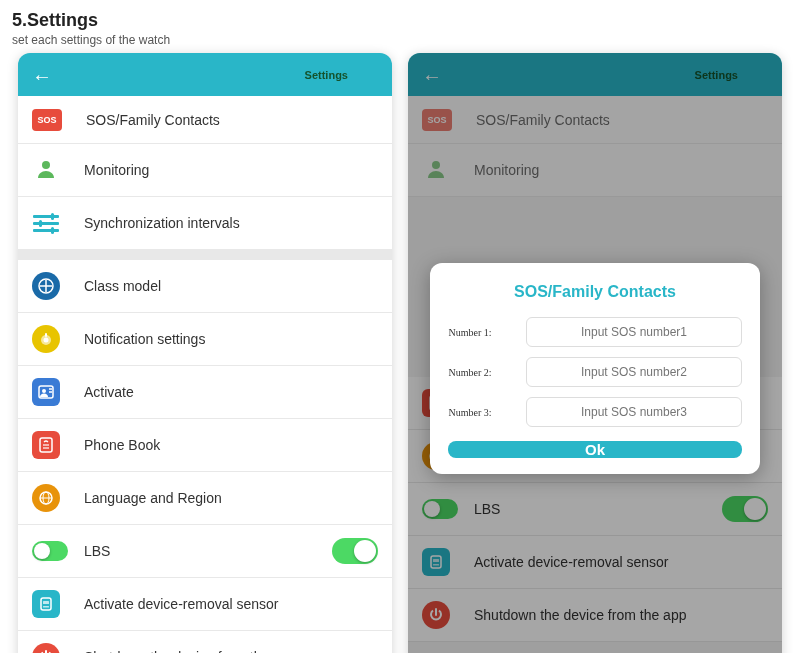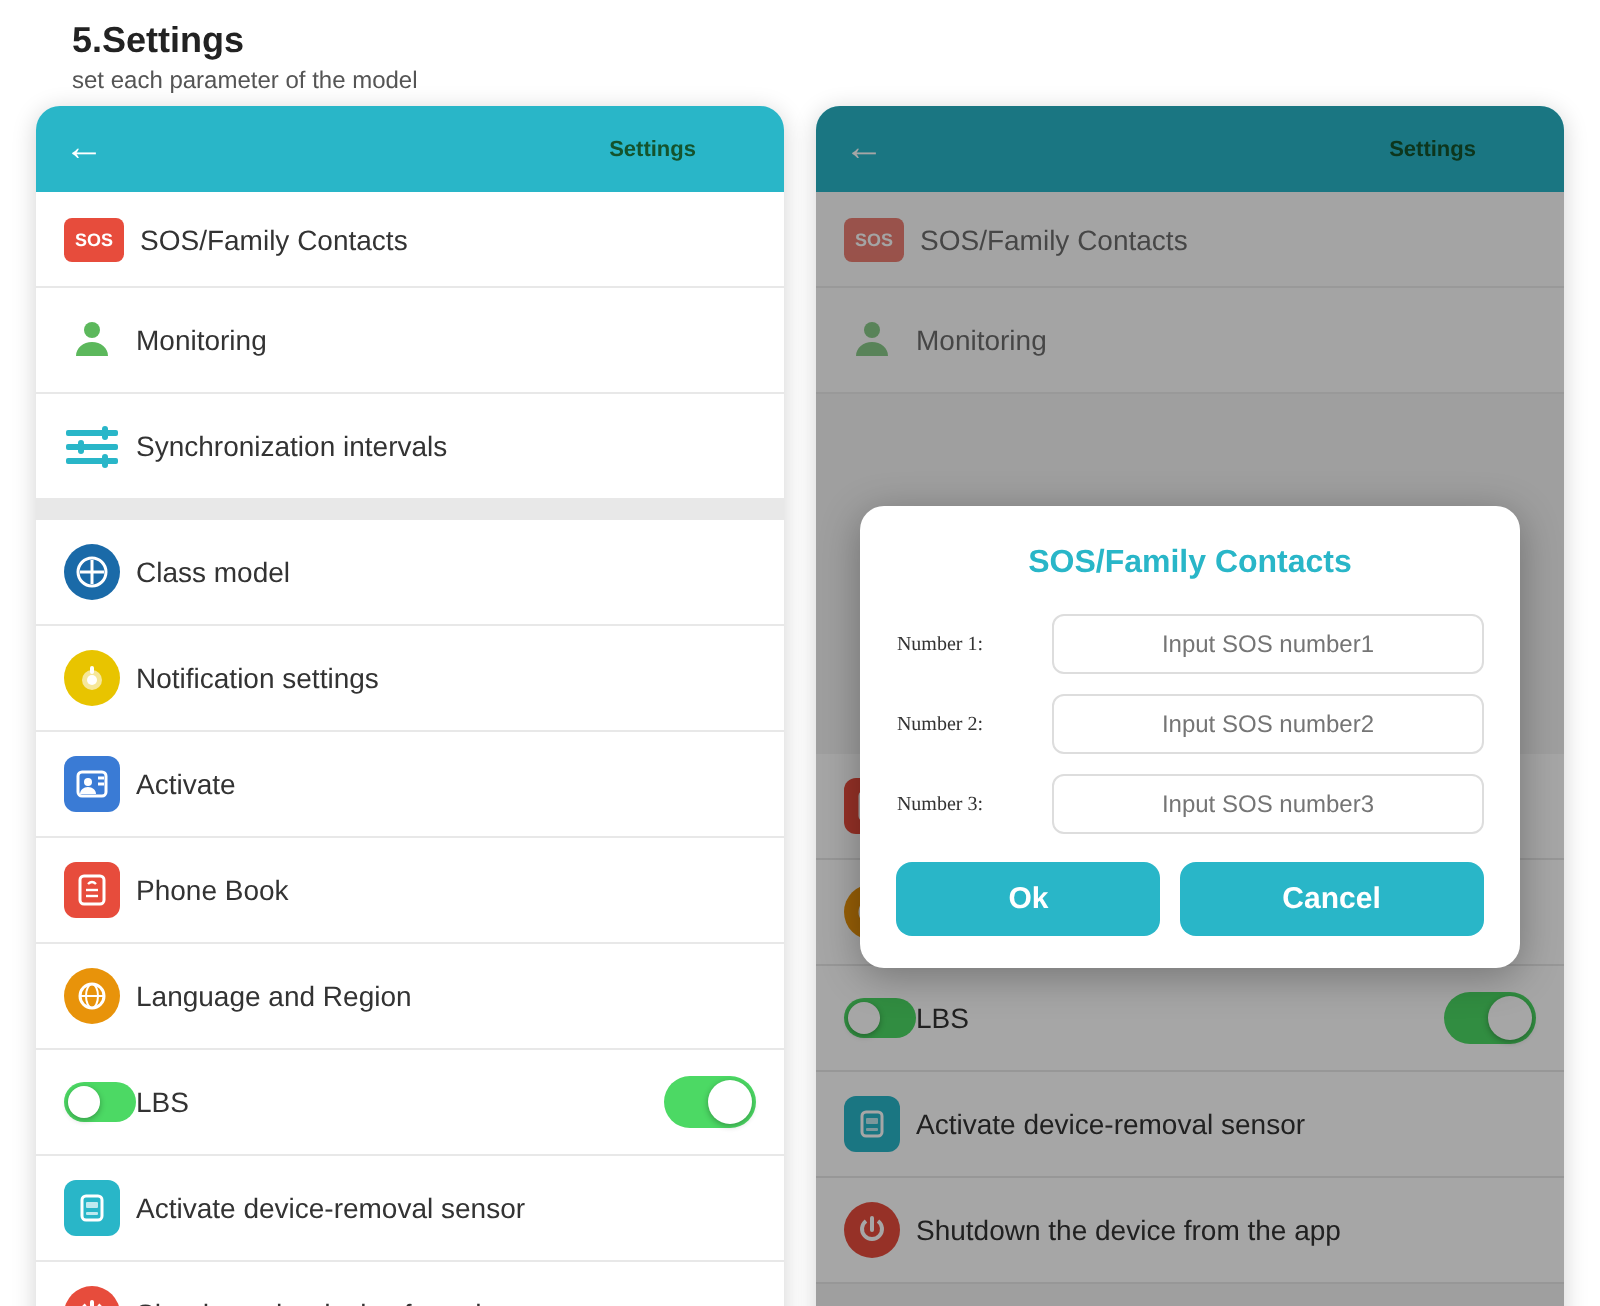--- a/index.html
+++ b/index.html
@@ -8,21 +8,21 @@
       background: #fff;
       width: 800px;
       height: 653px;
       overflow: hidden;
       display: flex;
       flex-direction: column;
     }
 
     .top-labels {
       display: flex;
-      padding: 10px 20px 6px 36px;
+      padding: 10px 20px 6px 12px;
       gap: 0;
     }
 
     .top-label-left, .top-label-right {
       flex: 1;
     }
 
     .top-label-title {
       font-size: 18px;
       font-weight: bold;
@@ -83,21 +83,21 @@
       overflow: hidden;
       background: #f5f5f5;
     }
 
     .menu-item {
       display: flex;
       align-items: center;
       background: white;
       padding: 12px 14px;
       border-bottom: 1px solid #e8e8e8;
-      gap: 8px;
+      gap: 24px;
       min-height: 48px;
       justify-content: space-between;
     }
 
     .menu-item-label {
       font-size: 14px;
       color: #333;
       flex: 1;
     }
 
@@ -343,21 +343,21 @@
     }
 
     svg { display: block; }
   </style>
 </head>
 <body>
 
 <div class="top-labels">
   <div class="top-label-left">
     <div class="top-label-title">5.Settings</div>
-    <div class="top-label-sub">set each parameter of the model</div>
+    <div class="top-label-sub">set each settings of the watch</div>
   </div>
 </div>
 
 <div class="phones-container">
 
   <div class="phone-screen">
     <div class="screen-header">
       <span class="back-arrow">←</span>
       <span class="screen-title">Settings</span>
       <span style="width:20px"></span>
@@ -560,19 +560,18 @@
           <label class="modal-label">Number 2:</label>
           <input class="modal-input" type="text" placeholder="Input SOS number2" style="">
         </div>
         <div class="modal-row">
           <label class="modal-label">Number 3:</label>
           <input class="modal-input" type="text" placeholder="Input SOS number3" style="">
         </div>
 
         <div class="modal-buttons">
           <button class="modal-btn-ok">Ok</button>
-          <button class="modal-btn-cancel">Cancel</button>
         </div>
       </div>
     </div>
   </div>
 
 </div>
 
 </body></html>

